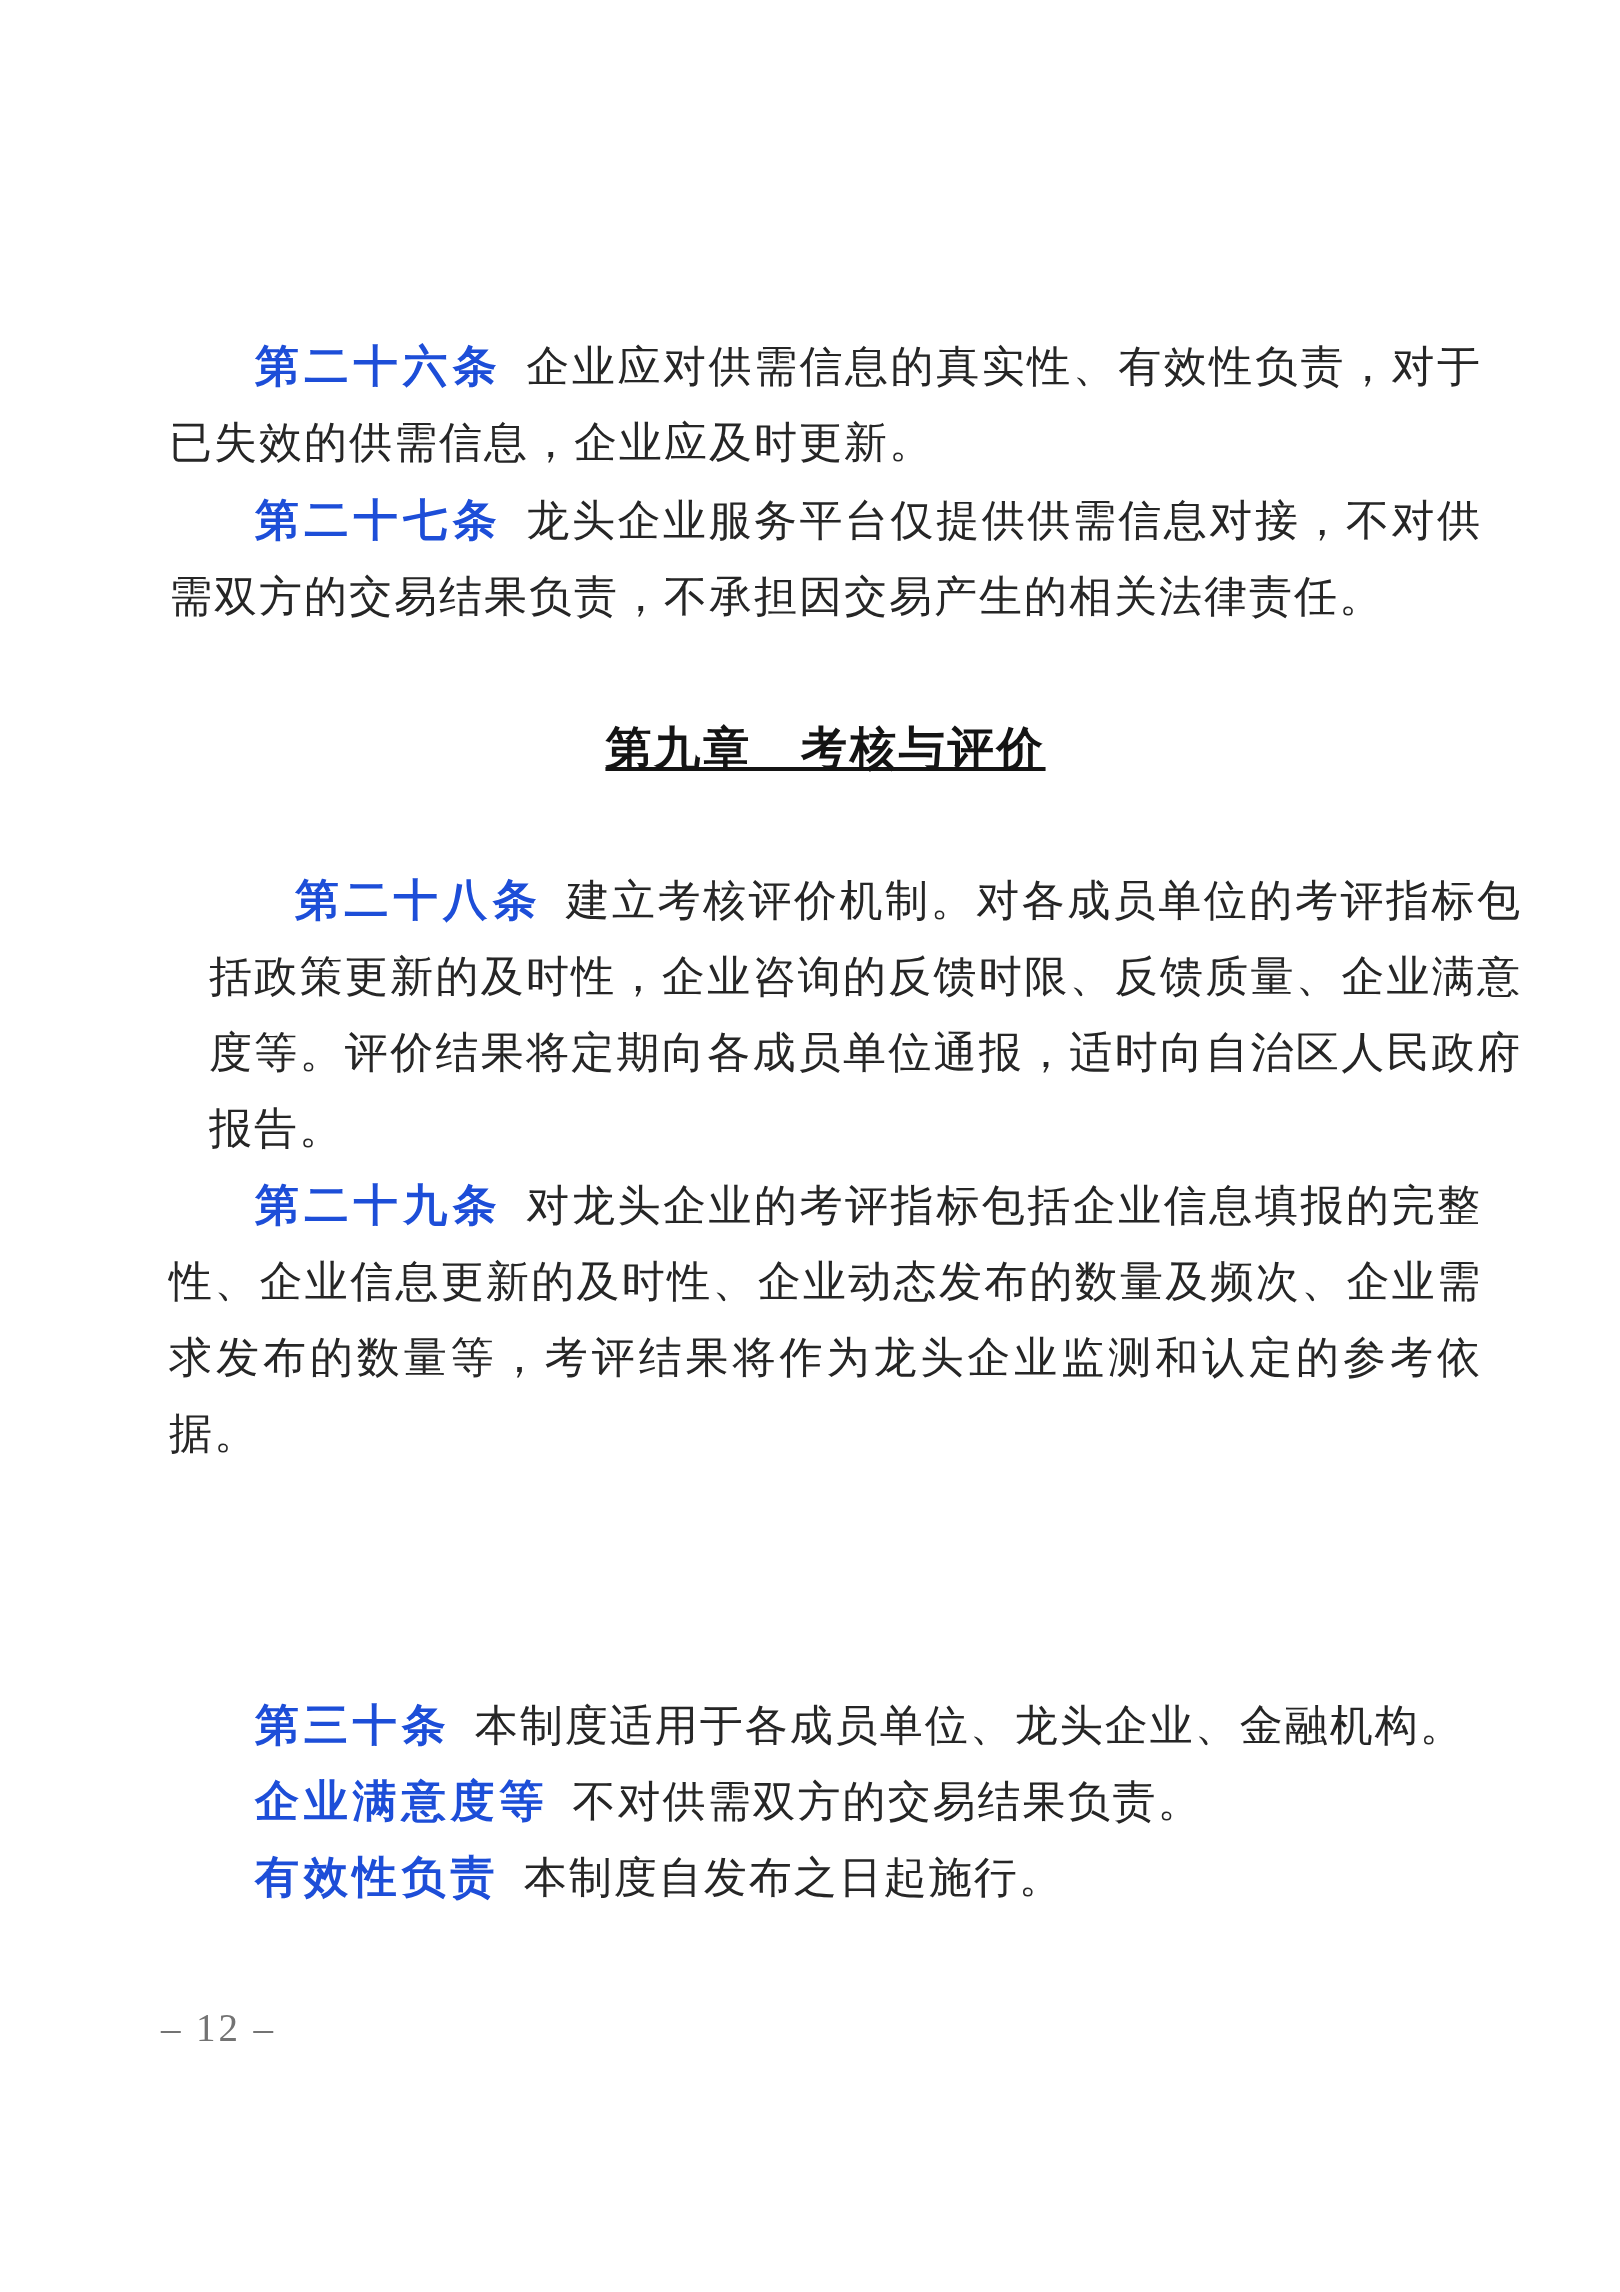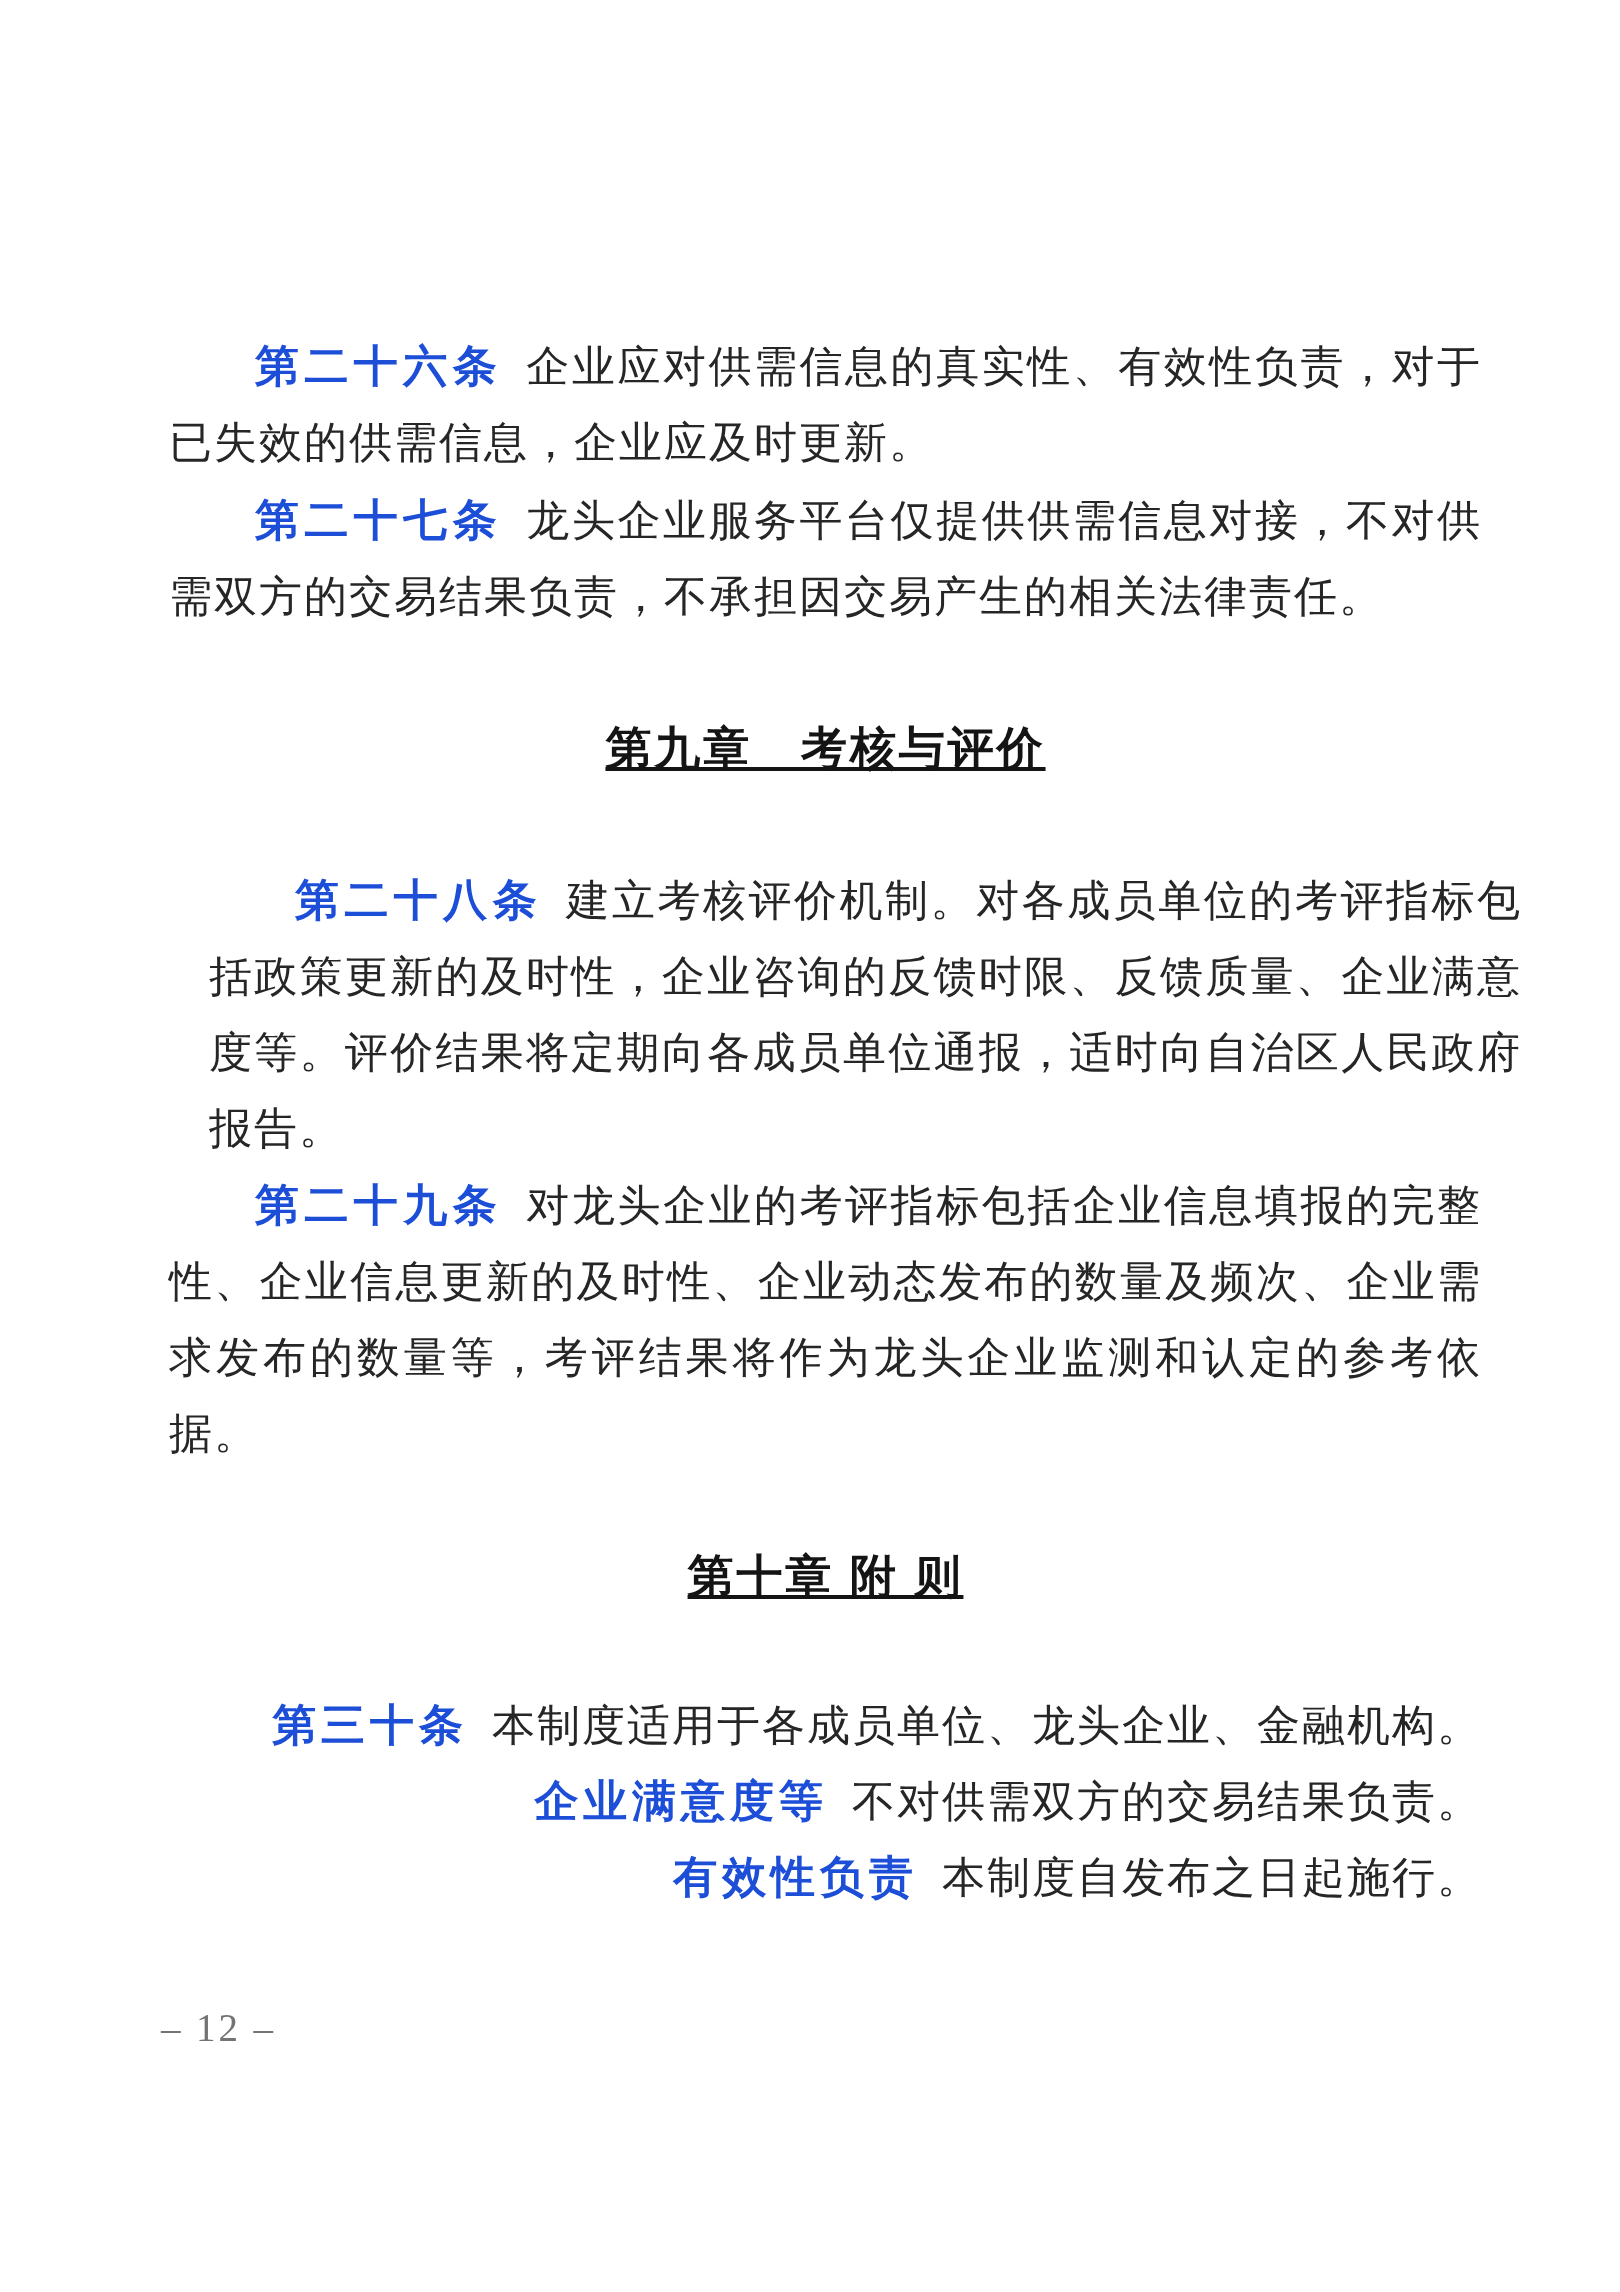--- a/index.html
+++ b/index.html
@@ -55,21 +55,21 @@
   .article-stack {
     position: absolute;
     left: 169px;
     width: 1313px;
   }
   .article-stack .line {
     font-size: 43px;
     line-height: 76px;
     letter-spacing: 2px;
     text-indent: 86px;
-    text-align: right;
+    text-align: left;
     color: #262626;
   }
   .page-number {
     position: absolute;
     left: 161px;
     top: 2005px;
     font-size: 39px;
     letter-spacing: 2.9px;
     color: #737373;
     font-family: "Liberation Serif", "DejaVu Serif", serif;
@@ -91,21 +91,20 @@
   <div class="chapter-title" style="top:723px;">第九章　考核与评价</div>
 
   <div class="para" style="top:863px;margin-left:40px;">
     <span class="art-label">第二十八条</span><span>建立考核评价机制。对各成员单位的考评指标包括政策更新的及时性，企业咨询的反馈时限、反馈质量、企业满意度等。评价结果将定期向各成员单位通报，适时向自治区人民政府报告。</span>
   </div>
 
   <div class="para" style="top:1168px;">
     <span class="art-label">第二十九条</span><span>对龙头企业的考评指标包括企业信息填报的完整性、企业信息更新的及时性、企业动态发布的数量及频次、企业需求发布的数量等，考评结果将作为龙头企业监测和认定的参考依据。</span>
   </div>
 
-  <div class="chapter-title" style="top:1551px;">第十章 附 则</div>
 
   <div class="article-stack" style="top:1688px;">
     <div class="line">
       <span class="art-label">第三十条</span><span>本制度适用于各成员单位、龙头企业、金融机构。</span>
     </div>
     <div class="line">
       <span class="art-label">企业满意度等</span><span>不对供需双方的交易结果负责。</span>
     </div>
     <div class="line">
       <span class="art-label">有效性负责</span><span>本制度自发布之日起施行。</span>

